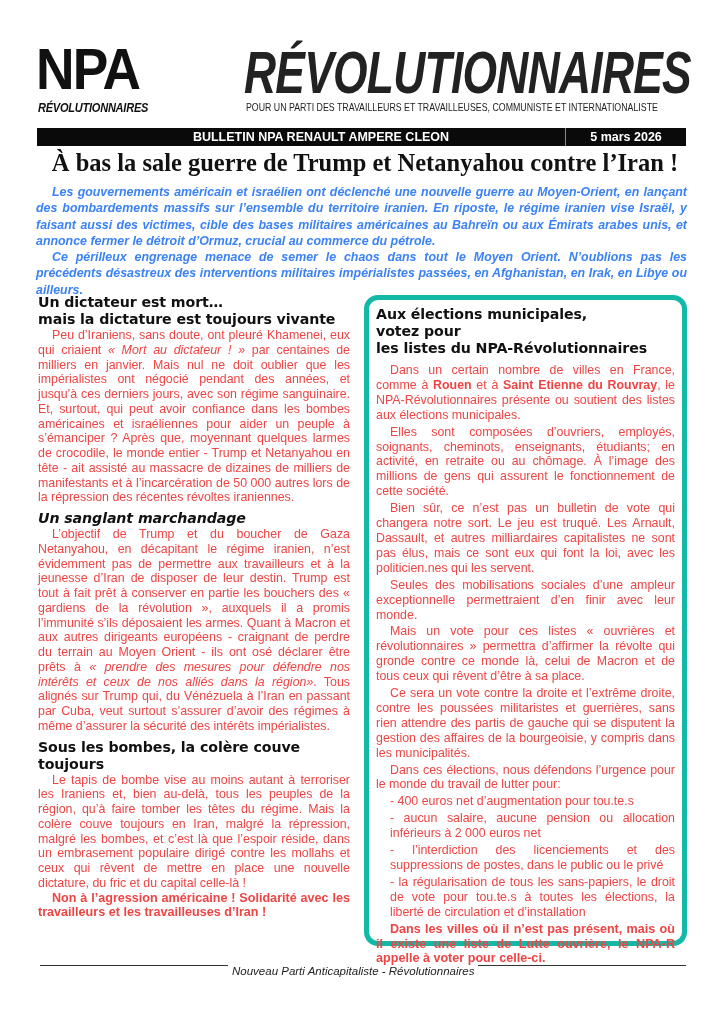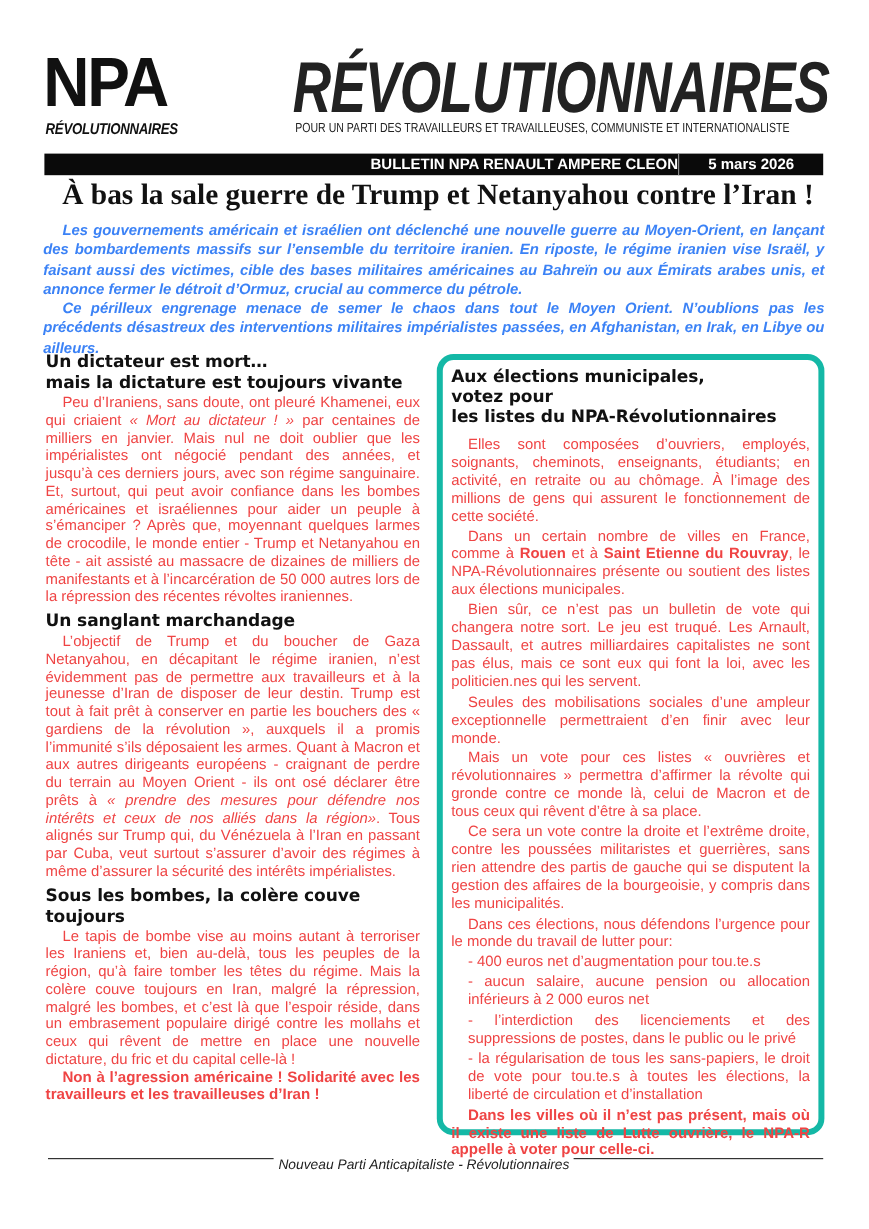--- a/index.html
+++ b/index.html
@@ -29,21 +29,21 @@
       position: absolute; left: 246px; top: 101px;
       font-family: "Liberation Sans", sans-serif; font-size: 11px;
       transform: scaleX(0.8); transform-origin: left top; white-space: nowrap; color: #222;
     }
 
     .bulletin-bar {
       position: absolute; left: 37px; top: 128px; width: 649px; height: 18px;
       background: #0a0a0a; color: #fff; display: flex; align-items: center;
     }
     .bulletin-title {
-      flex: 1; text-align: right; font-weight: 700; font-size: 12.5px;
+      flex: 1; text-align: center; font-weight: 700; font-size: 12.5px;
       padding-left: 40px;
     }
     .bulletin-divider { width: 1px; height: 18px; background: #888; }
     .bulletin-date { width: 120px; text-align: center; font-weight: 700; font-size: 12.5px; }
 
     .headline {
       position: absolute; left: 30px; top: 148px; width: 670px; text-align: center;
       font-family: "Liberation Serif", serif; font-weight: 700; font-size: 24.5px;
       line-height: 30px; color: #111; white-space: nowrap;
     }
@@ -111,41 +111,41 @@
 
 <div class="col-left">
   <div class="section-title">
     <div>Un dictateur est mort…</div>
     <div>mais la dictature est toujours vivante</div>
   </div>
   <div class="body-text">
     <p><span>Peu d’Iraniens, sans doute, ont pleuré Khamenei, eux qui criaient </span><i>« Mort au dictateur ! »</i><span> par centaines de milliers en janvier. Mais nul ne doit oublier que les impérialistes ont négocié pendant des années, et jusqu’à ces derniers jours, avec son régime sanguinaire. Et, surtout, qui peut avoir confiance dans les bombes américaines et israéliennes pour aider un peuple à s’émanciper ? Après que, moyennant quelques larmes de crocodile,  le monde entier - Trump et Netanyahou en tête - ait assisté au massacre de dizaines de milliers de manifestants et à l’incarcération de 50 000 autres lors de la répression des récentes révoltes iraniennes.</span></p>
   </div>
 
-  <div class="section-title" style="margin-top:5px;">Un sanglant marchandage</div>
+  <div class="section-title" style="margin-top:5px;font-style:italic;">Un sanglant marchandage</div>
   <div class="body-text">
     <p><span>L’objectif de Trump et du boucher de Gaza Netanyahou, en décapitant le régime iranien, n’est évidemment pas de permettre aux travailleurs et à la jeunesse d’Iran de disposer de leur destin. Trump est tout à fait prêt à conserver en partie les bouchers des « gardiens de la révolution », auxquels il a promis l’immunité s’ils déposaient les armes. Quant à Macron et aux autres dirigeants européens - craignant de perdre du terrain au Moyen Orient - ils ont osé déclarer être prêts  à </span><i>« prendre des mesures  pour défendre nos intérêts et ceux de nos alliés dans la région»</i><span>. Tous alignés sur Trump qui, du Vénézuela à l’Iran en passant par Cuba, veut surtout s’assurer d’avoir des régimes à même d’assurer la sécurité des intérêts impérialistes.</span></p>
   </div>
 
   <div class="section-title" style="margin-top:5px;">Sous les bombes, la colère couve toujours</div>
   <div class="body-text">
     <p>Le tapis de bombe vise au moins autant à terroriser les Iraniens et, bien au-delà, tous les peuples de la région, qu’à faire tomber les têtes du régime. Mais la colère couve toujours en Iran, malgré la répression, malgré les bombes, et c’est là que l’espoir réside, dans un embrasement populaire dirigé contre les mollahs et ceux qui rêvent de mettre en place une nouvelle dictature, du fric et du capital celle-là !</p>
     <p class="bold-para">Non à l’agression américaine ! Solidarité avec les travailleurs et les travailleuses d’Iran !</p>
   </div>
 </div>
 
 <div class="box">
   <div class="section-title">
     <div>Aux élections municipales,</div>
     <div>votez pour</div>
     <div>les listes du NPA-Révolutionnaires</div>
   </div>
   <div class="body-text">
+    <p><span>Dans un certain nombre de villes en France, comme à </span><b>Rouen</b><span> et à </span><b>Saint Etienne du Rouvray</b><span>, le NPA-Révolutionnaires présente ou soutient des listes aux élections municipales.</span></p>
     <p>Elles sont composées d’ouvriers, employés, soignants, cheminots, enseignants, étudiants; en activité, en retraite ou au chômage. À l’image des millions de gens qui assurent le fonctionnement de cette société.</p>
-    <p><span>Dans un certain nombre de villes en France, comme à </span><b>Rouen</b><span> et à </span><b>Saint Etienne du Rouvray</b><span>, le NPA-Révolutionnaires présente ou soutient des listes aux élections municipales.</span></p>
     <p>Bien sûr, ce n’est pas un bulletin de vote qui changera notre sort. Le jeu est truqué. Les Arnault, Dassault, et autres milliardaires capitalistes ne sont pas élus, mais ce sont eux qui font la loi, avec les politicien.nes qui les servent.</p>
     <p>Seules des mobilisations sociales d’une ampleur exceptionnelle permettraient d’en finir avec leur monde.</p>
     <p>Mais un vote pour ces listes « ouvrières et révolutionnaires » permettra d’affirmer la révolte qui gronde contre ce monde là, celui de Macron et de tous ceux qui rêvent d’être à sa place.</p>
     <p>Ce sera un vote contre la droite et l’extrême droite, contre les poussées militaristes et guerrières, sans rien attendre des partis de gauche qui se disputent la gestion des affaires de la bourgeoisie, y compris dans les municipalités.</p>
     <p>Dans ces élections, nous défendons l’urgence pour le monde du travail de lutter pour:</p>
     <p class="list-item">- 400 euros net d’augmentation pour tou.te.s</p>
     <p class="list-item">- aucun salaire, aucune pension ou allocation inférieurs à 2 000 euros net</p>
     <p class="list-item">- l’interdiction des licenciements et des suppressions de postes, dans le public ou le privé</p>
     <p class="list-item">- la régularisation de tous les sans-papiers, le droit de vote pour tou.te.s à toutes les élections, la liberté de circulation et d’installation</p>
     <p class="bold-para">Dans les villes où il n’est pas présent, mais où il existe une liste de Lutte ouvrière, le NPA-R appelle à voter pour celle-ci.</p>

